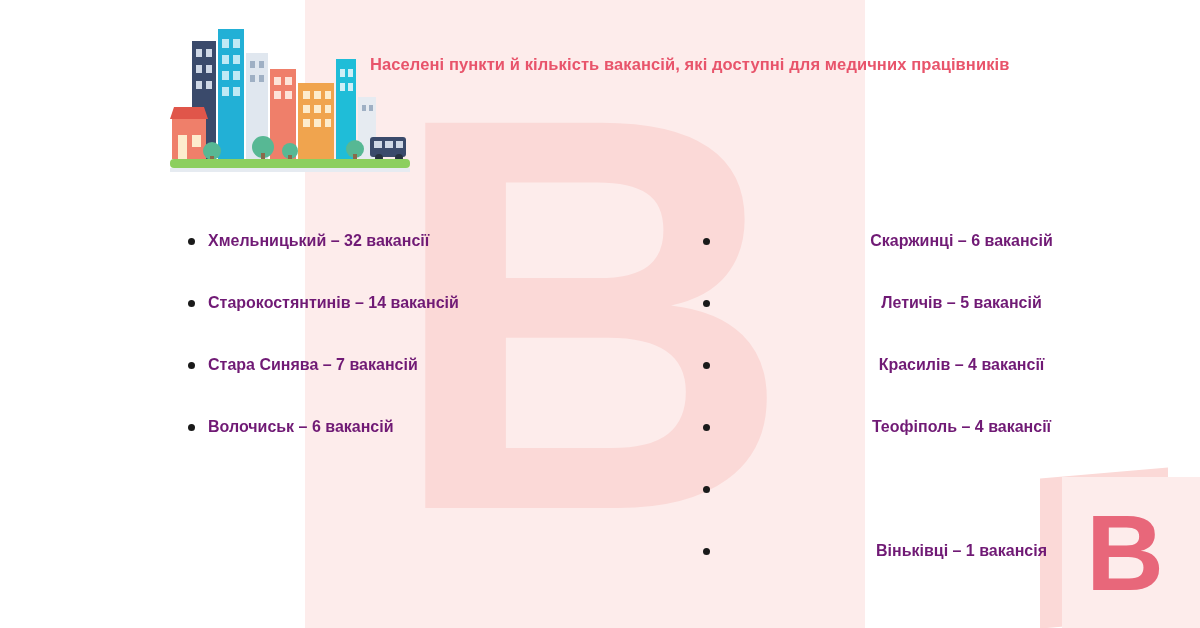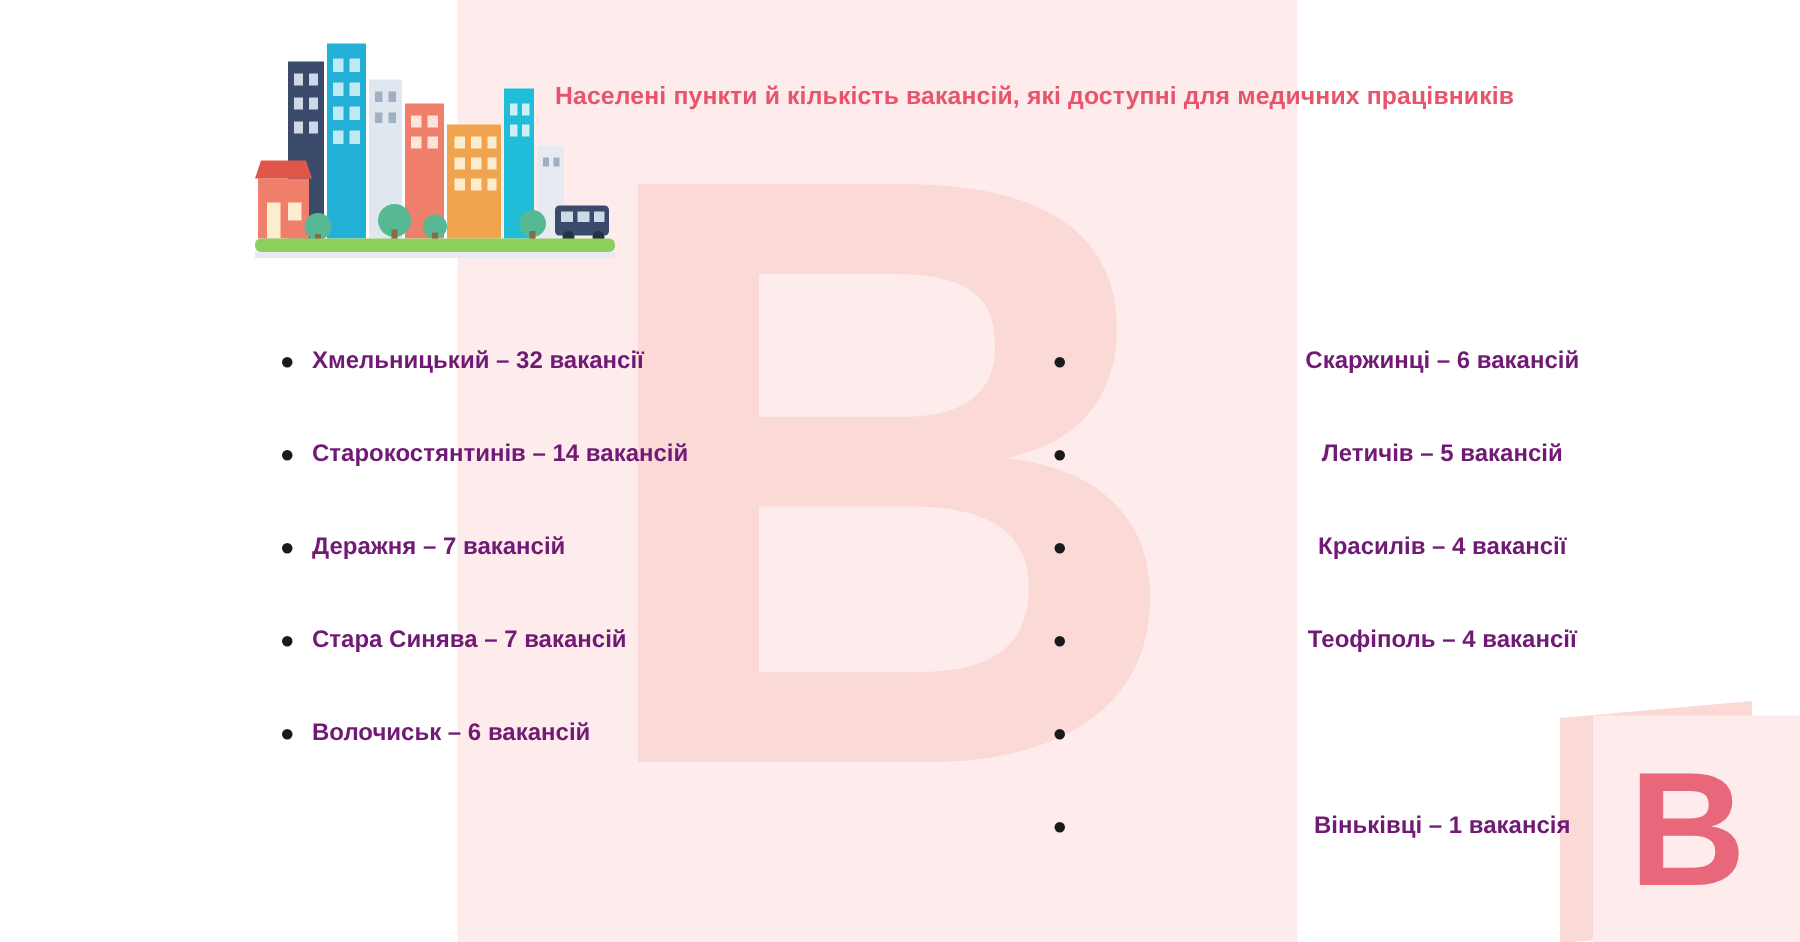--- a/index.html
+++ b/index.html
@@ -249,21 +249,20 @@
   <div class="title-block">
     <div class="title-line">Населені пункти й кількість вакансій, які доступні для медичних працівників</div>
   </div>
 </div>
 
 <div class="lists">
   <div class="list-col left">
     <ul class="vac-list">
       <li><span class="bullet"></span><span>Хмельницький – 32 вакансії</span></li>
       <li><span class="bullet"></span><span>Старокостянтинів – 14 вакансій</span></li>
-      <li><span class="bullet"></span><span>Деражня – 7 вакансій</span></li>
       <li><span class="bullet"></span><span>Стара Синява – 7 вакансій</span></li>
       <li><span class="bullet"></span><span> Волочиськ – 6 вакансій</span></li>
     </ul>
   </div>
 
   <div class="list-col right">
     <ul class="vac-list">
       <li><span class="bullet"></span><span>Скаржинці – 6 вакансій</span></li>
       <li><span class="bullet"></span><span>Летичів – 5 вакансій</span></li>
       <li><span class="bullet"></span><span> Красилів – 4 вакансії</span></li>

